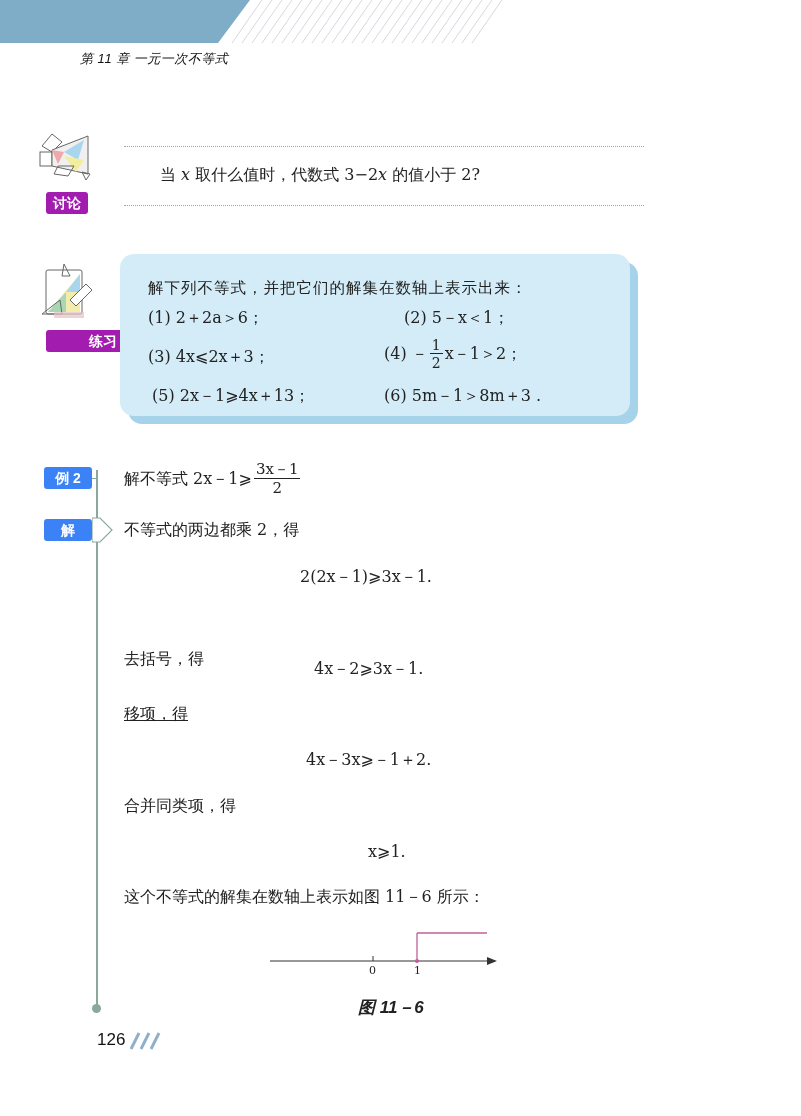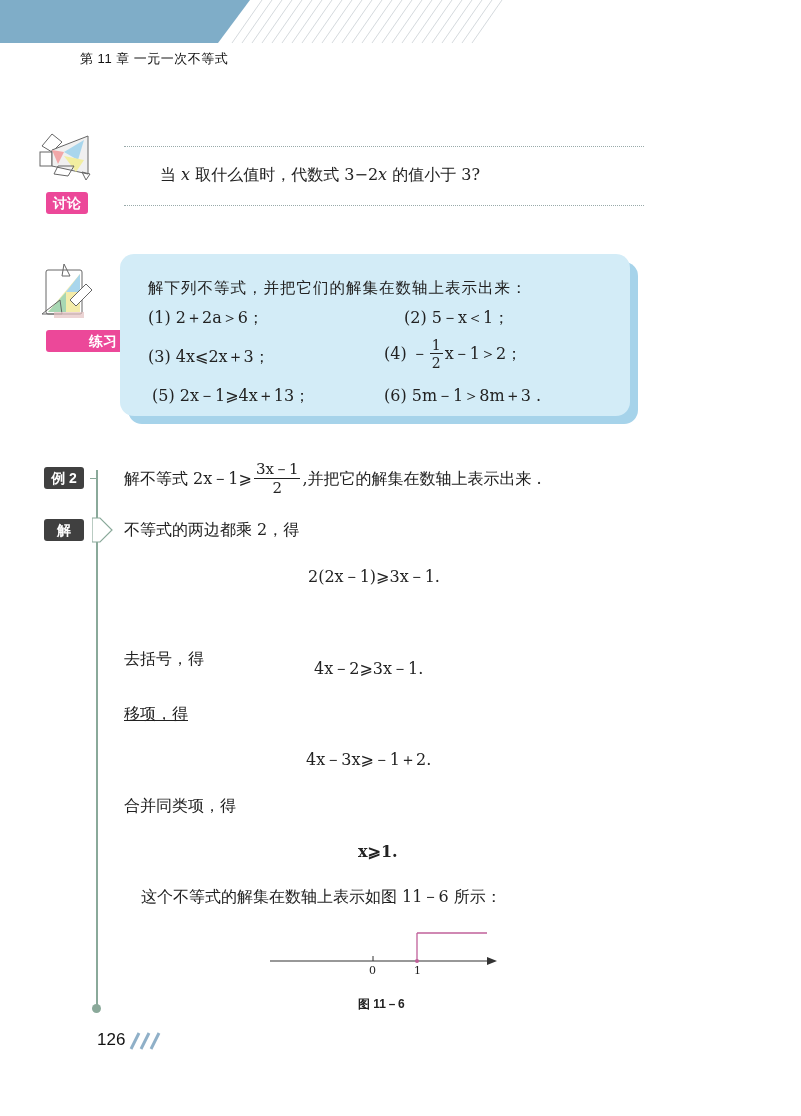--- a/index.html
+++ b/index.html
@@ -1,37 +1,37 @@
 <!DOCTYPE html>
 <html><head>
 <meta charset="utf-8">
 <style>
   html, body { margin:0; padding:0; }
   body { width:801px; height:1116px; background:#ffffff; position:relative; overflow:hidden;
          font-family:"DejaVu Serif","Liberation Serif",serif; color:#222; }
   .abs { position:absolute; }
   .header-band { left:0; top:0; width:801px; height:45px; }
-  .chapter { left:80px; top:50px; font-family:"Liberation Sans","DejaVu Sans",sans-serif; font-size:13px; color:#111; letter-spacing:0.5px; }
+  .chapter { left:80px; top:50px; font-family:"Liberation Sans","DejaVu Sans",sans-serif; font-size:13px; color:#111; letter-spacing:0.5px;font-style:italic; }
   .badge { font-family:"Liberation Sans","DejaVu Sans",sans-serif; color:#fff; font-size:14px; font-weight:bold;
            text-align:center; border-radius:3px; line-height:22px; height:22px; }
-  .badge-blue { background:#ec4899; width:42px; }
-  .badge-green { background:#404040; width:40px; }
+  .badge-blue { background:#a21caf; width:42px; }
+  .badge-green { background:#3b82f6; width:48px; }
   .dotline { border-top:1px dotted #9aa; }
   .body-text { font-size:16px; color:#222; white-space:nowrap; }
   .math { font-family:"DejaVu Serif","Liberation Serif",serif; }
   .practice-box { left:120px; top:254px; width:510px; height:162px; background:#d3ecf7;
                   border-radius:14px; box-shadow:8px 8px 0 #a6d3ea; }
   .p-item { font-size:16px; white-space:nowrap; }
   .frac { display:inline-block; vertical-align:middle; text-align:center; font-size:14px; line-height:1; margin:0 2px; }
   .frac .num { display:block; border-bottom:1px solid #222; padding:0 2px 1px; }
   .frac .den { display:block; padding-top:2px; }
   .timeline { left:96px; top:470px; width:2px; height:538px; background:#8aa99a; }
   .dot { left:92px; top:1004px; width:9px; height:9px; border-radius:50%; background:#8aa99a; }
   .pagenum { left:97px; top:1030px; font-family:"Liberation Sans","DejaVu Sans",sans-serif; font-size:17px; color:#111; }
-  .caption { font-family:"Liberation Sans","DejaVu Sans",sans-serif; font-weight:bold; font-size:12px; color:#222; }
+  .caption { font-family:"Liberation Sans","DejaVu Sans",sans-serif; font-weight:bold; font-size:17px; color:#222;font-style:italic; }
 </style>
 </head>
 <body>
 
 <svg class="abs header-band" width="801" height="45" viewBox="0 0 801 45">
   <polygon points="0,0 250,0 218,43 0,43" fill="#7fadc8"></polygon>
   <g stroke="#c9cfd4" stroke-width="0.8">
     <line x1="232" y1="43" x2="262" y2="0"></line>
       <line x1="242" y1="43" x2="272" y2="0"></line>
     <line x1="252" y1="43" x2="282" y2="0"></line>
@@ -72,21 +72,21 @@
   <polygon points="20,36 36,36 30,46 16,44" fill="none" stroke="#666" stroke-width="1"></polygon>
   <polygon points="44,42 52,44 48,50" fill="none" stroke="#666" stroke-width="1"></polygon>
 </svg>
 <div class="abs badge badge-blue" style="left:46px;top:192px;">讨论</div>
 
 <div class="abs dotline" style="left:124px;top:146px;width:520px;"></div>
 <div class="abs body-text" style="left:160px;top:165px;">
   <span>当</span>
   <i class="math">x</i>
   <span>取什么值时，代数式 3−2</span><i class="math">x</i>
-  <span>的值小于 3?</span>
+  <span>的值小于 2?</span>
 </div>
 <div class="abs dotline" style="left:124px;top:205px;width:520px;"></div>
 
 <svg class="abs" style="left:40px;top:262px;" width="56" height="62">
   <rect x="6" y="8" width="36" height="44" rx="2" fill="none" stroke="#666" stroke-width="1"></rect>
   <polygon points="24,2 30,14 22,14" fill="none" stroke="#666" stroke-width="1"></polygon>
   <polygon points="8,50 40,12 40,50" fill="#f4ecaa"></polygon>
   <polygon points="8,50 26,30 26,50" fill="#a8d7b3"></polygon>
   <polygon points="26,30 40,12 40,30" fill="#a9d6ec"></polygon>
   <polygon points="2,52 20,38 22,52" fill="none" stroke="#666" stroke-width="1"></polygon>
@@ -116,41 +116,41 @@
 </div>
 <div class="abs p-item" style="left:384px;top:386px;">
   <span>(6)</span> <span class="math">5m－1＞8m＋3 .</span>
 </div>
 
 <div class="abs timeline"></div>
 <div class="abs" style="left:90px;top:478px;width:8px;height:1px;background:#8aa99a;"></div>
 <div class="abs badge badge-green" style="left:44px;top:467px;">例 2</div>
 
 <div class="abs body-text" style="left:124px;top:462px;">
-  <span class="math">解不等式 2x－1⩾</span><span class="frac" style="font-size:15px;"><span class="num">3x－1</span><span class="den">2</span></span><span>,并把它的解集在数轴上表示出来 .</span>
+  <span class="math">解不等式 2x－1⩾</span><span class="frac" style="font-size:15px;"><span class="num">3x－1</span><span class="den">2</span></span>
 </div>
 
 <div class="abs badge badge-green" style="left:44px;top:519px;">解</div>
 <svg class="abs" style="left:92px;top:517px;" width="22" height="26">
   <polygon points="0,1 8,1 20,13 8,25 0,25" fill="#fff" stroke="#8aa99a" stroke-width="1.2"></polygon>
 </svg>
 
 <div class="abs body-text" style="left:124px;top:520px;">不等式的两边都乘 2，得</div>
-<div class="abs body-text math" style="left:300px;top:567px;margin-left:8px;">2(2x－1)⩾3x－1.</div>
+<div class="abs body-text math" style="left:300px;top:567px;">2(2x－1)⩾3x－1.</div>
 
 <div class="abs body-text" style="left:124px;top:612px;margin-top:37px;">去括号，得</div>
 <div class="abs body-text math" style="left:314px;top:659px;">4x－2⩾3x－1.</div>
 
 <div class="abs body-text" style="left:124px;top:704px;text-decoration:underline;">移项，得</div>
 <div class="abs body-text math" style="left:306px;top:750px;">4x－3x⩾－1＋2.</div>
 
 <div class="abs body-text" style="left:124px;top:796px;">合并同类项，得</div>
-<div class="abs body-text math" style="left:358px;top:842px;font-weight:bold;">x⩾1.</div>
+<div class="abs body-text math" style="left:368px;top:842px;">x⩾1.</div>
 
-<div class="abs body-text" style="left:124px;top:887px;margin-left:17px;">这个不等式的解集在数轴上表示如图 11－6 所示：</div>
+<div class="abs body-text" style="left:124px;top:887px;">这个不等式的解集在数轴上表示如图 11－6 所示：</div>
 
 <svg class="abs" style="left:265px;top:928px;" width="240" height="50">
   <line x1="5" y1="33" x2="225" y2="33" stroke="#333" stroke-width="1.2"></line>
   <polygon points="222,29 232,33 222,37" fill="#333"></polygon>
   <line x1="108" y1="28" x2="108" y2="33" stroke="#333" stroke-width="1"></line>
   <line x1="152" y1="5" x2="152" y2="33" stroke="#c0609a" stroke-width="1.3"></line>
   <line x1="152" y1="5" x2="222" y2="5" stroke="#c0609a" stroke-width="1.3"></line>
   <circle cx="152" cy="33" r="2" fill="#c0609a"></circle>
 </svg>
 <div class="abs" style="left:369px;top:964px;font-size:11px;">0</div>

